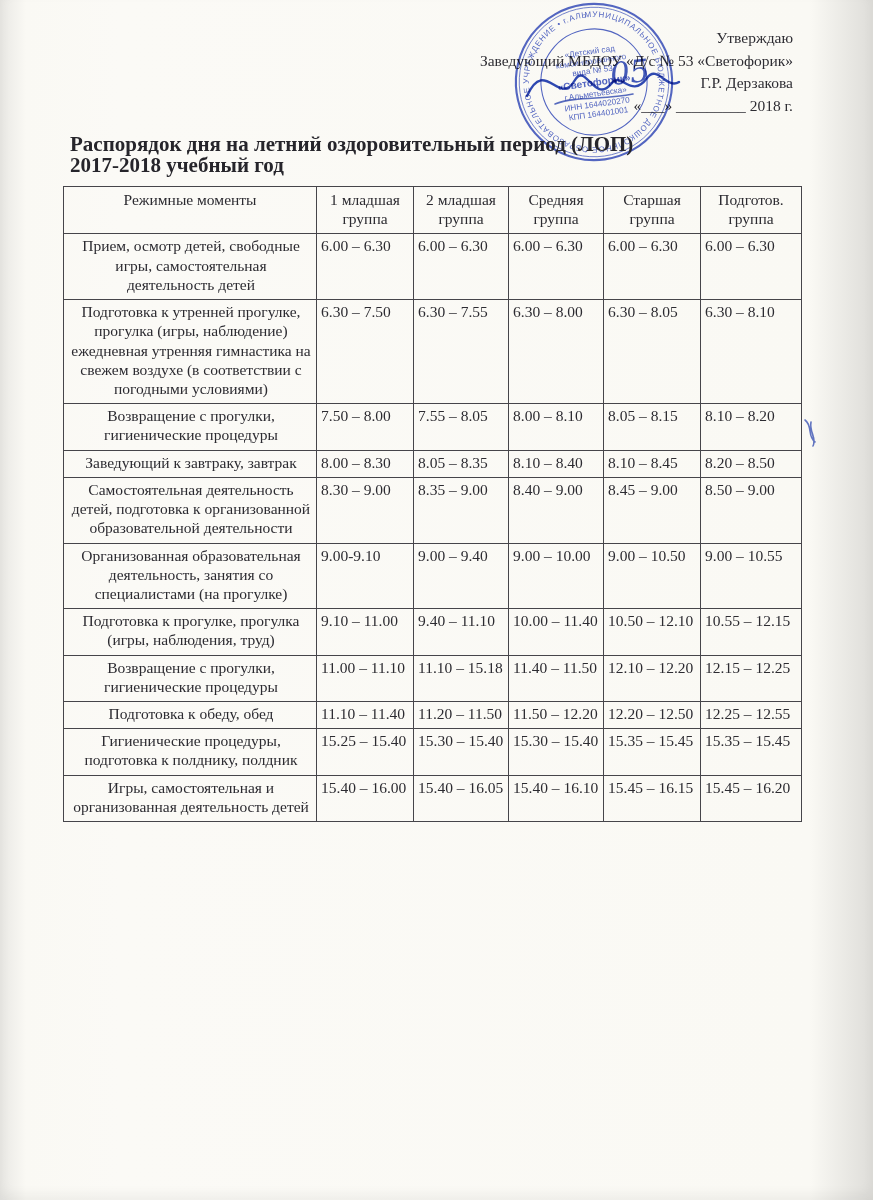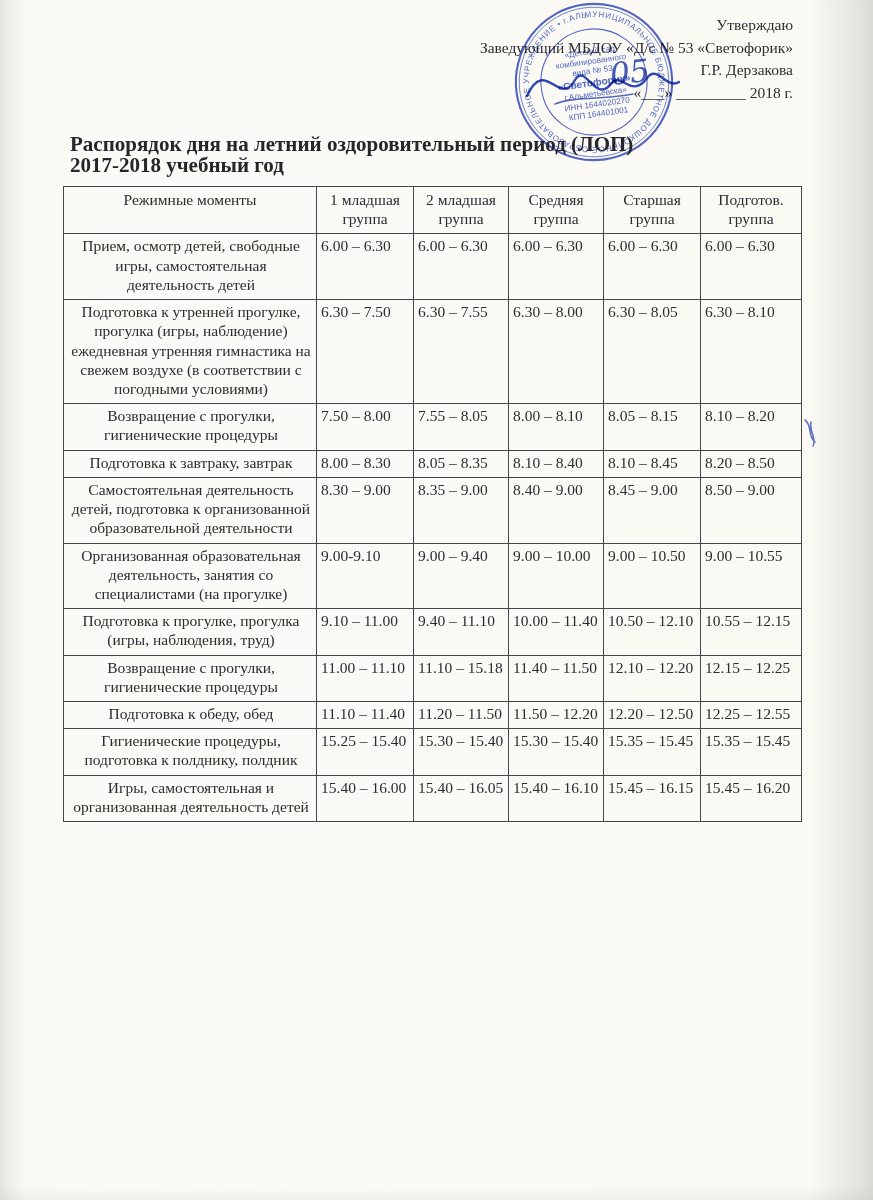--- a/index.html
+++ b/index.html
@@ -8,21 +8,21 @@
     width: 873px; height: 1200px;
     font-family: "Liberation Serif", serif;
     color: #2e2d33;
   }
   .page {
     position: relative; width: 873px; height: 1200px; overflow: hidden;
     background: linear-gradient(90deg, #e9e8e4 0px, #faf9f4 26px, #fbfaf6 120px, #faf9f4 810px, #e0dfdb 868px);
     box-shadow: inset 0 -6px 12px rgba(0,0,0,0.05);
   }
   .approval {
-    position: absolute; top: 14px; right: 80px; width: 540px;
+    position: absolute; top: 27px; right: 80px; width: 540px;
     text-align: right; font-size: 15.5px; line-height: 22.5px;
   }
   .doc-title {
     position: absolute; top: 134px; left: 70px; right: 92px;
     font-weight: bold; font-size: 21px; line-height: 21px;
     color: #26252b;
   }
   .stamp {
     position: absolute; left: 512px; top: 0px; width: 164px; height: 164px;
     transform: rotate(-8deg); mix-blend-mode: multiply; opacity: 0.88;
@@ -144,21 +144,21 @@
         </tr>
         <tr>
           <td class="label-cell">Возвращение с прогулки, гигиенические процедуры</td>
           <td class="time-cell">7.50 – 8.00</td>
           <td class="time-cell">7.55 – 8.05</td>
           <td class="time-cell">8.00 – 8.10</td>
           <td class="time-cell">8.05 – 8.15</td>
           <td class="time-cell">8.10 – 8.20</td>
         </tr>
         <tr>
-          <td class="label-cell">Подготовка к завтраку, завтрак</td>
+          <td class="label-cell">Заведующий к завтраку, завтрак</td>
           <td class="time-cell">8.00 – 8.30</td>
           <td class="time-cell">8.05 – 8.35</td>
           <td class="time-cell">8.10 – 8.40</td>
           <td class="time-cell">8.10 – 8.45</td>
           <td class="time-cell">8.20 – 8.50</td>
         </tr>
         <tr>
           <td class="label-cell">Самостоятельная деятельность детей, подготовка к организованной образовательной деятельности</td>
           <td class="time-cell">8.30 – 9.00</td>
           <td class="time-cell">8.35 – 9.00</td>

